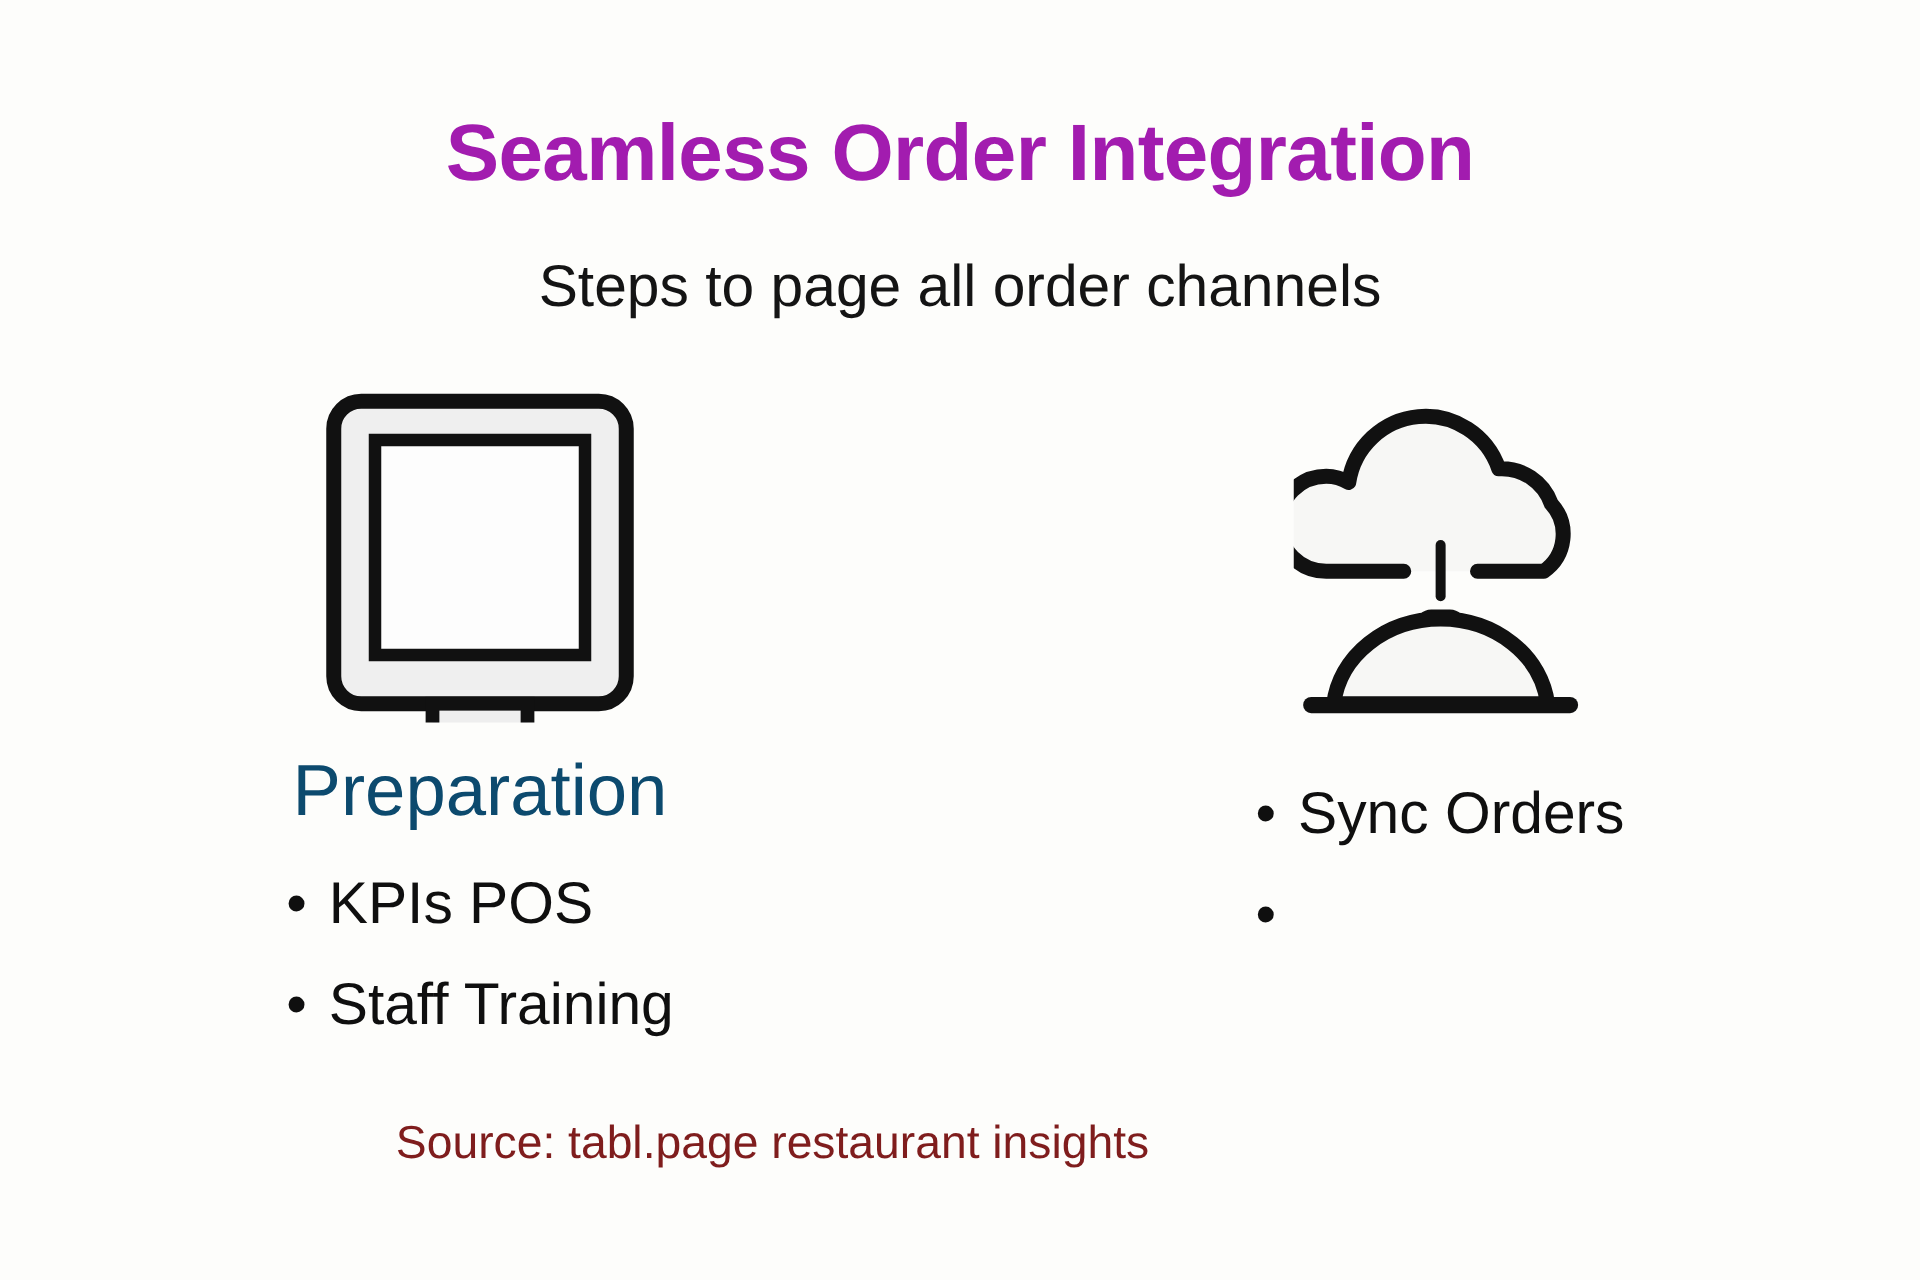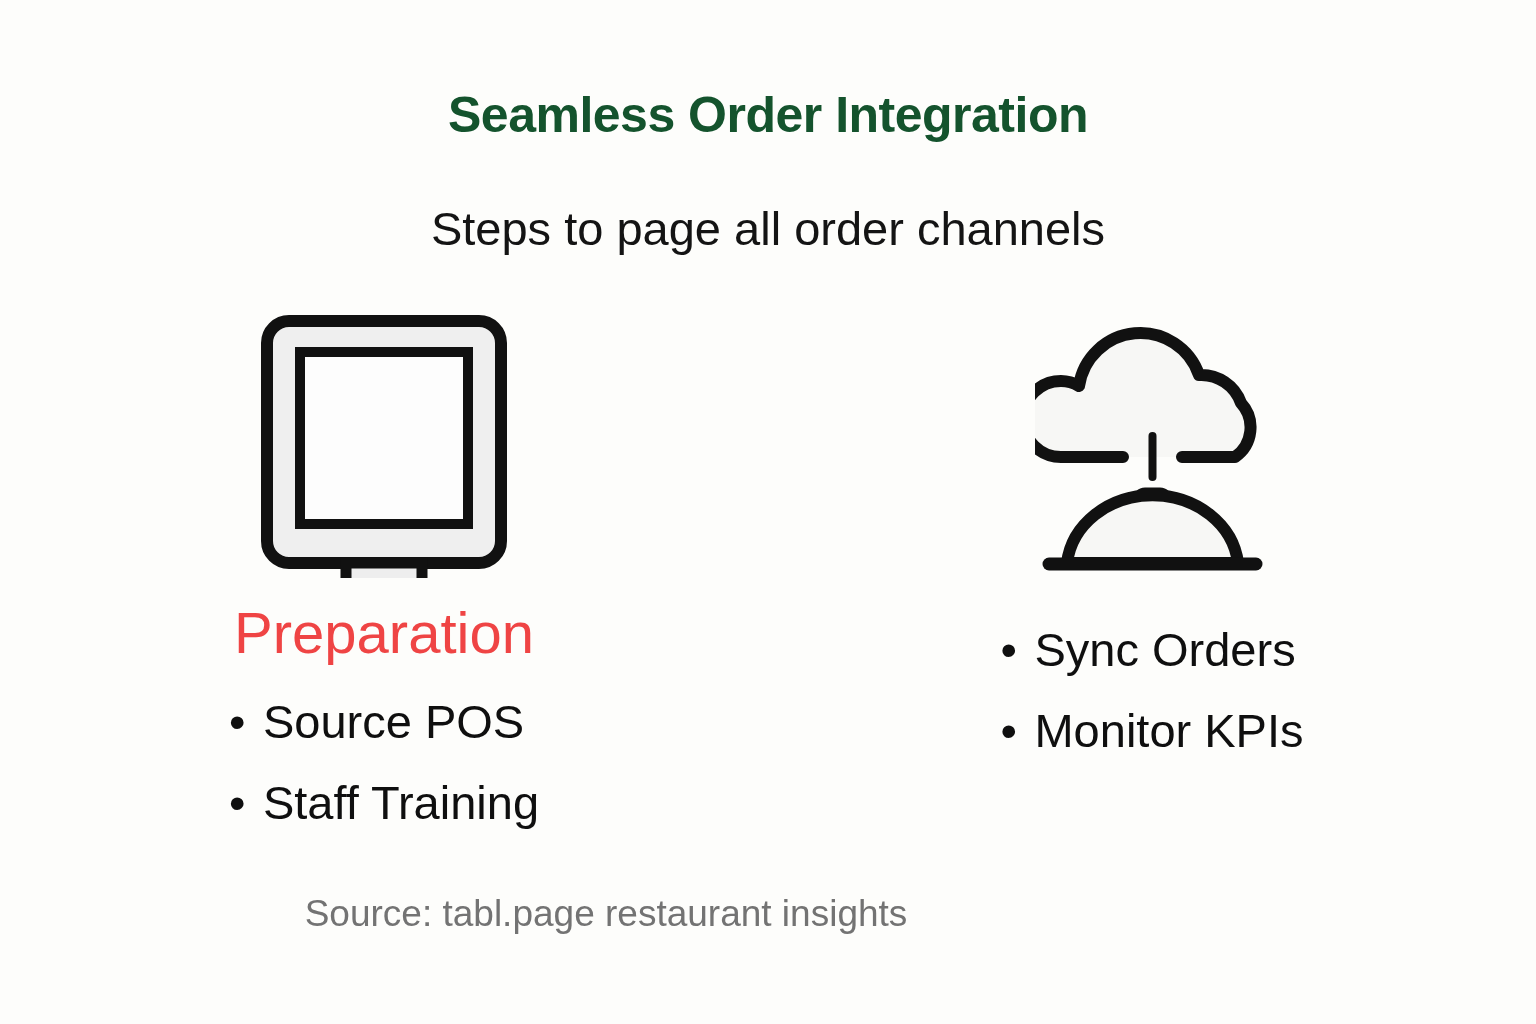--- a/index.html
+++ b/index.html
@@ -22,25 +22,25 @@
     background: #fdfdfb;
   }
 
   
   .title {
     position: absolute;
     left: 0;
     top: 90px;
     width: 1536px;
     text-align: center;
-    font-size: 50px;
+    font-size: 64px;
     font-weight: bold;
     letter-spacing: -0.5px;
     line-height: 1.0;
-    color: #14532d;
+    color: #a21caf;
     white-space: nowrap;
   }
   .subtitle {
     position: absolute;
     left: 0;
     top: 205px;
     width: 1536px;
     text-align: center;
     font-size: 47px;
     font-weight: normal;
@@ -72,21 +72,21 @@
     justify-content: center;
   }
   .icon-wrap svg {
     display: block;
   }
   .col-heading {
     margin-top: 14px;
     font-size: 58px;
     font-weight: normal;
     line-height: 1.0;
-    color: #ef4444;
+    color: #0c4a6e;
     white-space: nowrap;
   }
   .bullets {
     margin: 0;
     padding: 0;
     list-style: none;
     margin-top: 36px;
     text-align: left;
   }
   .bullet-item {
@@ -106,28 +106,28 @@
     color: #0f0f0f;
   }
   .bullet-text {
     font-size: 47px;
     line-height: 1.0;
   }
 
   
   .source {
     position: absolute;
-    left: 0;
+    left: 12px;
     top: 895px;
     width: 1212px;
     text-align: center;
     font-size: 37px;
     font-weight: normal;
     line-height: 1.0;
-    color: #737373;
+    color: #7f1d1d;
     white-space: nowrap;
   }
 </style>
 </head>
 <body>
 
 <div class="canvas">
 
   <div class="title">Seamless Order Integration</div>
   <div class="subtitle">Steps to page all order channels</div>
@@ -147,21 +147,21 @@
 
           <rect x="48" y="292" width="154" height="44" rx="14" ry="14" fill="#eeeeee" stroke="#111111" stroke-width="12"></rect>
         </svg>
       </div>
 
       <div class="col-heading">Preparation</div>
 
       <ul class="bullets">
         <li class="bullet-item">
           <span class="bullet-dot">•</span>
-          <span class="bullet-text">Source POS</span>
+          <span class="bullet-text">KPIs POS</span>
         </li>
         <li class="bullet-item">
           <span class="bullet-dot">•</span>
           <span class="bullet-text">Staff Training</span>
         </li>
       </ul>
     </div>
 
     <div class="column">
 
@@ -188,21 +188,20 @@
       </div>
 
 
       <ul class="bullets">
         <li class="bullet-item">
           <span class="bullet-dot">•</span>
           <span class="bullet-text">Sync Orders</span>
         </li>
         <li class="bullet-item">
           <span class="bullet-dot">•</span>
-          <span class="bullet-text">Monitor KPIs</span>
         </li>
       </ul>
     </div>
 
   </div>
 
   <div class="source">Source: tabl.page restaurant insights</div>
 
 </div>
 

